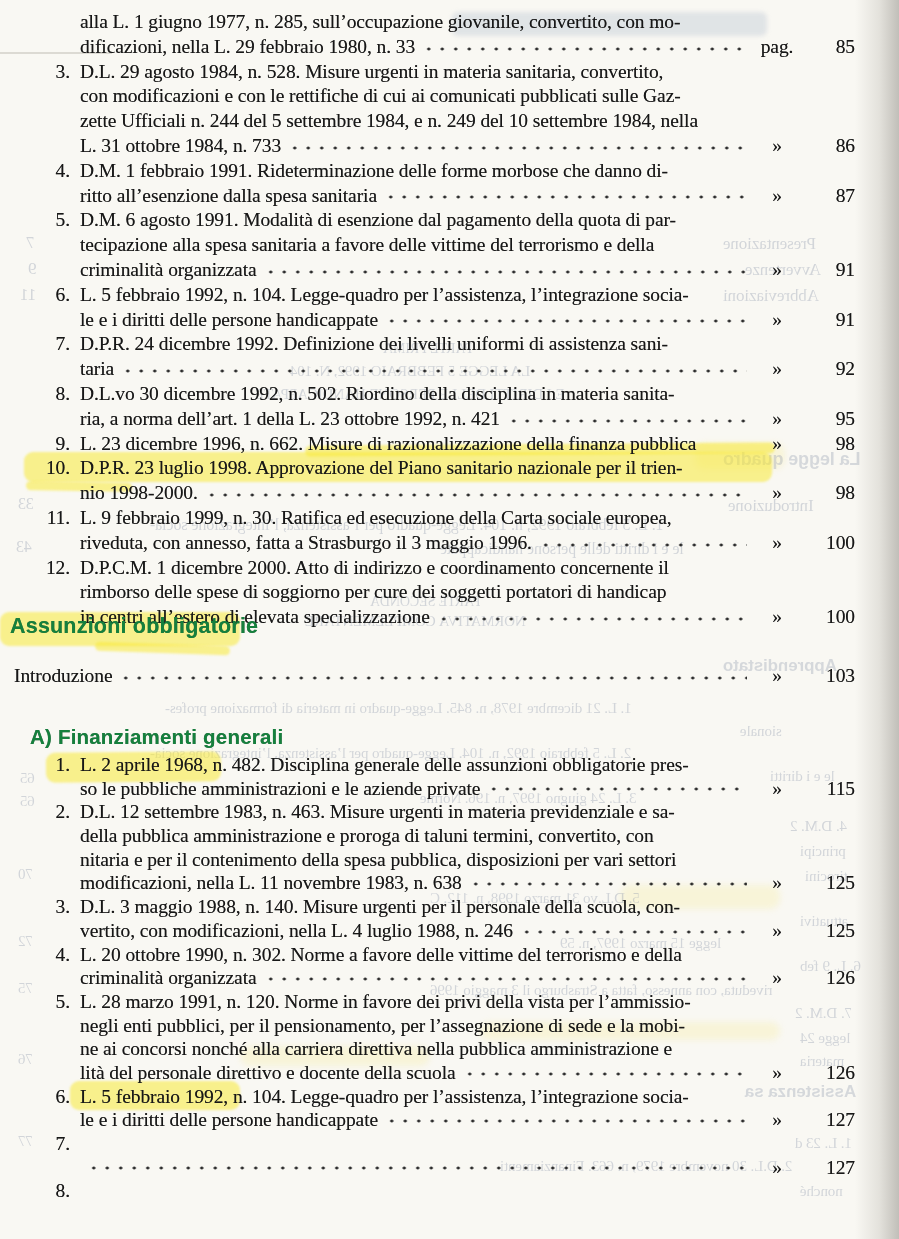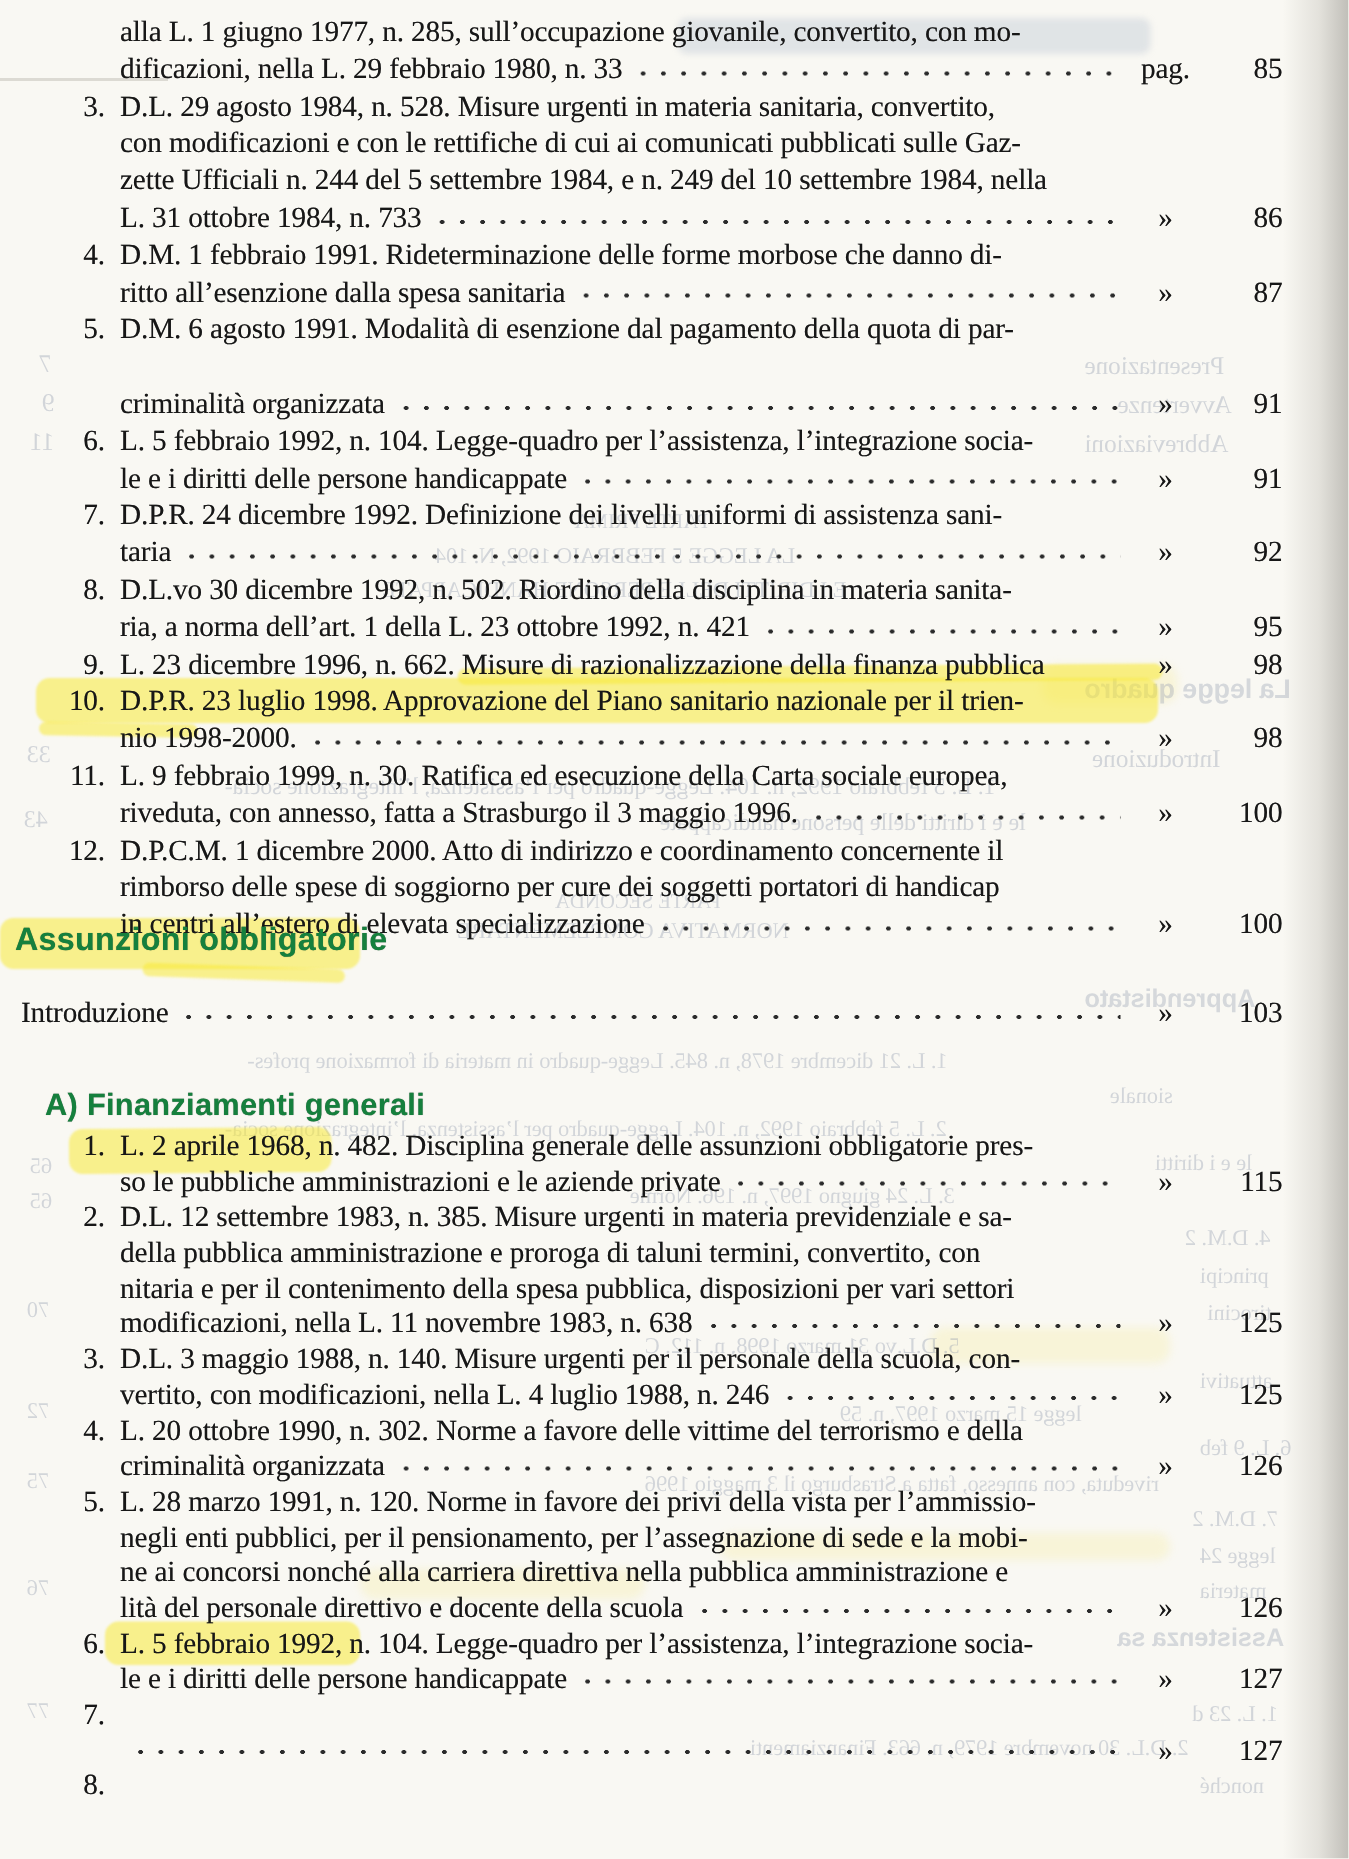--- a/index.html
+++ b/index.html
@@ -164,20 +164,21 @@
       <span class="col">»</span>
       <span class="pg">87</span>
     </div>
     <div class="line">
       <span class="num">5.</span>
       <span class="txt">D.M. 6 agosto 1991. Modalità di esenzione dal pagamento della quota di par-</span>
       <span class="fill"></span>
     </div>
     <div class="line">
       <span class="num"></span>
+      <span class="txt">tecipazione alla spesa sanitaria a favore delle vittime del terrorismo e della</span>
       <span class="fill"></span>
     </div>
     <div class="line">
       <span class="num"></span>
       <span class="txt">criminalità organizzata</span>
       <span class="fill dots"></span>
       <span class="col">»</span>
       <span class="pg">91</span>
     </div>
     <div class="line">
@@ -287,21 +288,21 @@
     </div>
     <div class="line">
       <span class="num"></span>
       <span class="txt">so le pubbliche amministrazioni e le aziende private</span>
       <span class="fill dots"></span>
       <span class="col">»</span>
       <span class="pg">115</span>
     </div>
     <div class="line">
       <span class="num">2.</span>
-      <span class="txt">D.L. 12 settembre 1983, n. 385. Misure urgenti in materia previdenziale e sa-</span>
+      <span class="txt">D.L. 12 settembre 1983, n. 463. Misure urgenti in materia previdenziale e sa-</span>
       <span class="fill"></span>
     </div>
     <div class="line">
       <span class="num"></span>
       <span class="txt">della pubblica amministrazione e proroga di taluni termini, convertito, con</span>
       <span class="fill"></span>
     </div>
     <div class="line">
       <span class="num"></span>
       <span class="txt">nitaria e per il contenimento della spesa pubblica, disposizioni per vari settori</span>

